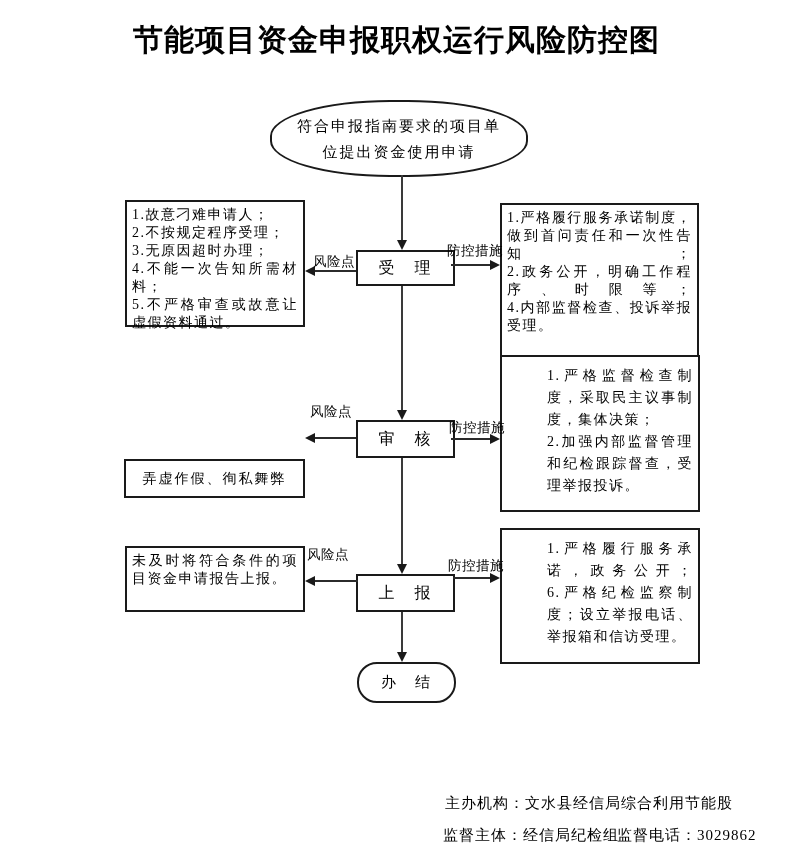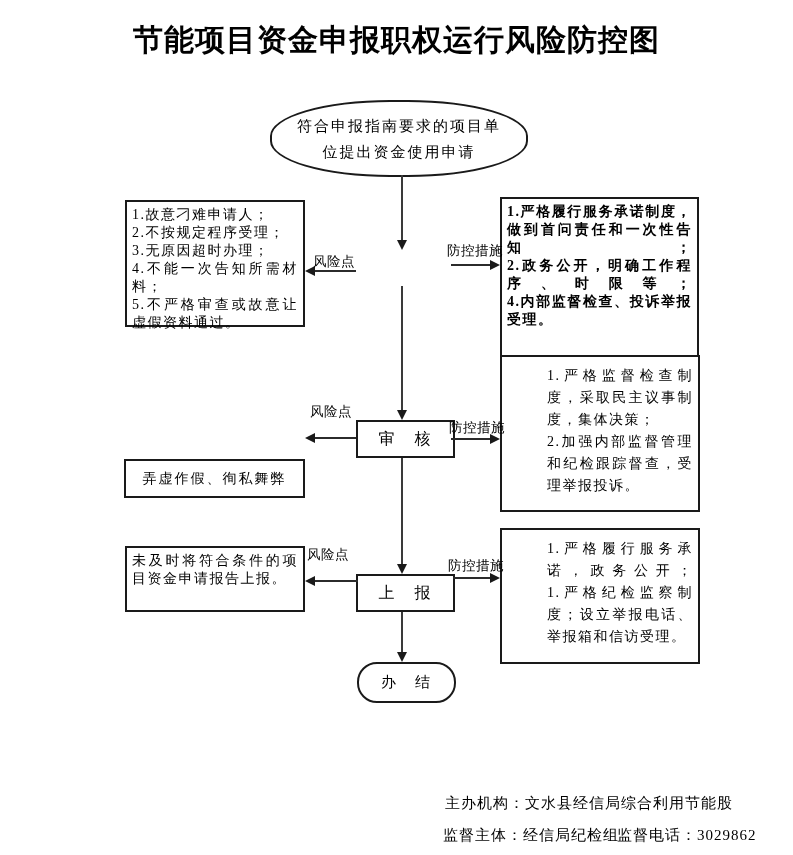--- a/index.html
+++ b/index.html
@@ -66,31 +66,32 @@
 
   <div class="vline" style="left:401px;top:286px;height:125px;"></div>
   <div class="ah ah-down" style="left:397px;top:410px;"></div>
 
   <div class="vline" style="left:401px;top:456px;height:109px;"></div>
   <div class="ah ah-down" style="left:397px;top:564px;"></div>
 
   <div class="vline" style="left:401px;top:611px;height:42px;"></div>
   <div class="ah ah-down" style="left:397px;top:652px;"></div>
 
+  <div class="proc" style="top:250px;">受　理</div>
   <div class="proc" style="top:420px;height:34px;">审　核</div>
   <div class="proc" style="top:574px;height:34px;">上　报</div>
 
   <div class="box" style="left:125px;top:200px;width:180px;height:127px;">
     <p>1.故意刁难申请人；</p>
     <p>2.不按规定程序受理；</p>
     <p>3.无原因超时办理；</p>
     <p>4.不能一次告知所需材料；</p>
     <p>5.不严格审查或故意让虚假资料通过。</p>
   </div>
-  <div class="box" style="left:500px;top:197px;width:199px;height:173px;font-weight:bold;">
+  <div class="box" style="left:500px;top:203px;width:199px;height:173px;">
     <p class="dist">1.严格履行服务承诺制度，做到首问责任和一次性告知；</p>
     <p class="dist">2.政务公开，明确工作程序、时限等；</p>
     <p>4.内部监督检查、投诉举报受理。</p>
   </div>
   <div class="hline" style="left:313px;top:270px;width:43px;"></div>
   <div class="ah ah-left" style="left:305px;top:266px;"></div>
   <div class="hline" style="left:451px;top:264px;width:41px;"></div>
   <div class="ah ah-right" style="left:490px;top:260px;"></div>
   <div class="lab" style="left:313px;top:253px;">风险点</div>
   <div class="lab" style="left:447px;top:242px;">防控措施</div>
@@ -107,21 +108,21 @@
   <div class="hline" style="left:451px;top:438px;width:41px;"></div>
   <div class="ah ah-right" style="left:490px;top:434px;"></div>
   <div class="lab" style="left:310px;top:403px;">风险点</div>
   <div class="lab" style="left:449px;top:419px;">防控措施</div>
 
   <div class="box" style="left:125px;top:546px;width:180px;height:66px;">
     <p>未及时将符合条件的项目资金申请报告上报。</p>
   </div>
   <div class="box lh-loose" style="left:500px;top:528px;width:200px;height:136px;padding-top:8px;">
     <p class="dist">1.严格履行服务承诺，政务公开；</p>
-    <p>1.严格纪检监察制度；设立举报电话、举报箱和信访受理。</p>
+    <p>6.严格纪检监察制度；设立举报电话、举报箱和信访受理。</p>
   </div>
   <div class="hline" style="left:313px;top:580px;width:45px;"></div>
   <div class="ah ah-left" style="left:305px;top:576px;"></div>
   <div class="hline" style="left:453px;top:577px;width:39px;"></div>
   <div class="ah ah-right" style="left:490px;top:573px;"></div>
   <div class="lab" style="left:307px;top:546px;">风险点</div>
   <div class="lab" style="left:448px;top:557px;">防控措施</div>
 
   <div class="terminator end">办　结</div>
 

